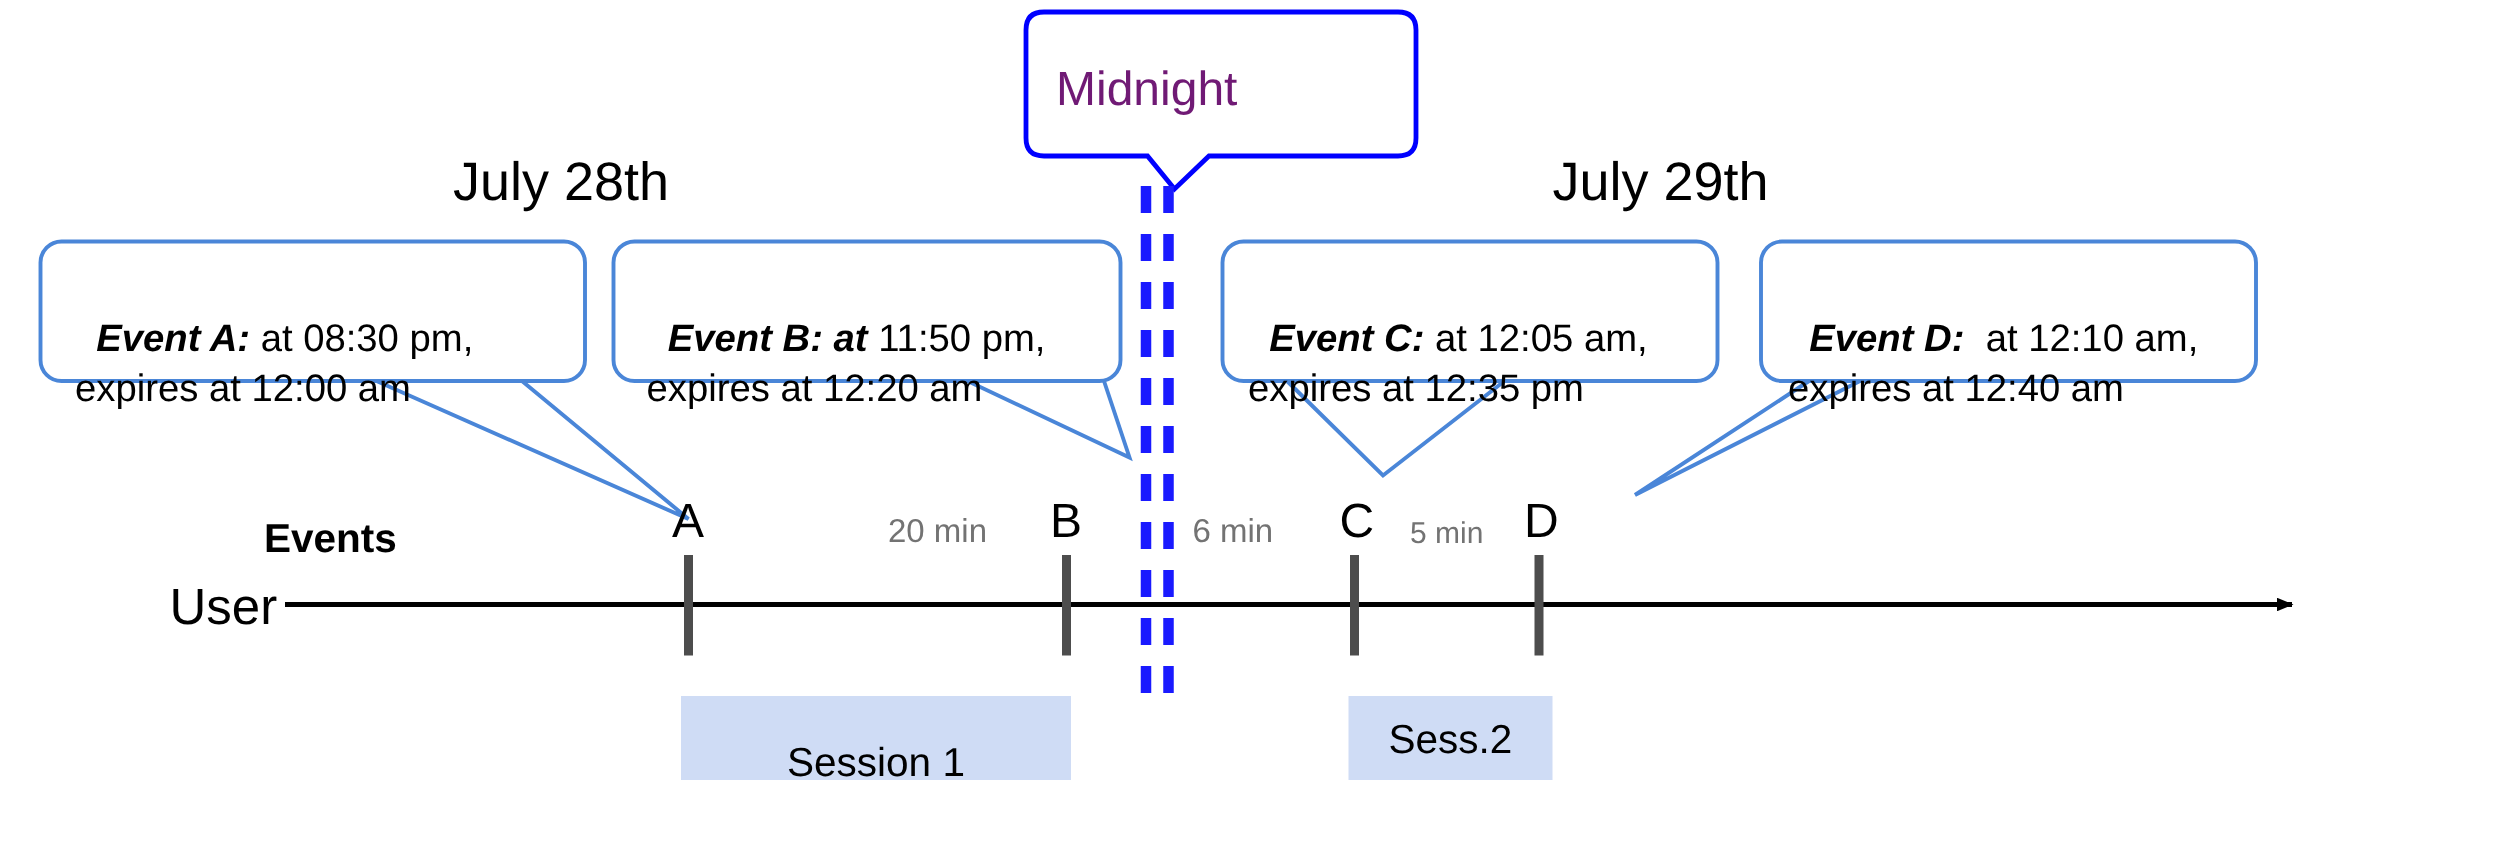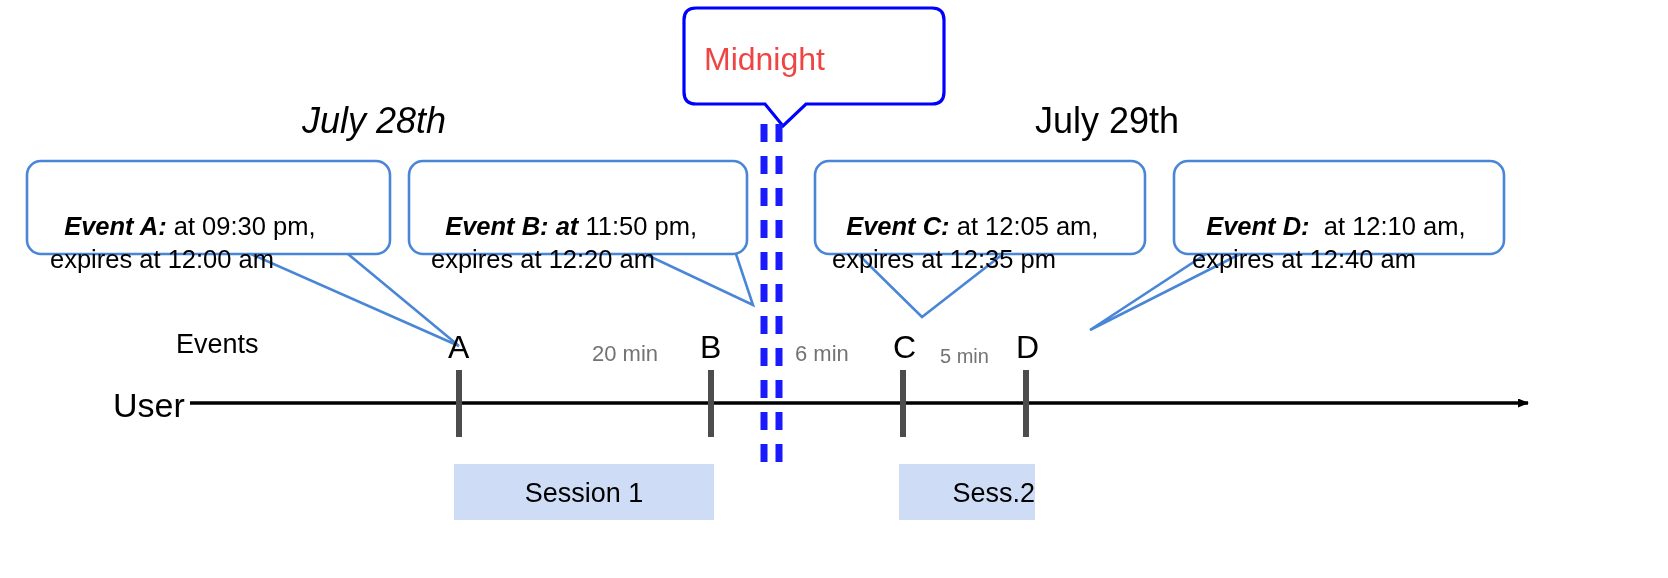--- a/index.html
+++ b/index.html
@@ -12,21 +12,21 @@
 
   .txt{position:absolute;white-space:pre;line-height:1.18;}
 
   .date-label{font-size:36px;color:#000;}
   .axis-label{font-size:34px;color:#000;}
   .events-label{font-size:27px;color:#000;}
   .tick-letter{font-size:32px;color:#000;}
   .gap-label{font-size:22px;color:#737373;}
   .gap-label.small{font-size:20px;}
   .session-text{font-size:27px;color:#000;text-align:center;width:100%;}
-  .midnight-text{font-size:32px;color:#ef4444;}
+  .midnight-text{font-size:32px;color:#701a75;}
 
   .callout-text{
     position:absolute;font-size:25.5px;line-height:1.32;color:#000;
     white-space:pre-wrap;
   }
   .callout-text b{font-weight:bold;font-style:italic;}
 
   .session-box{position:absolute;background:#cfdcf5;}
 </style>
 </head>
@@ -61,53 +61,53 @@
   <line x1="190" y1="403" x2="1528" y2="403" stroke="#000000" stroke-width="3.4" marker-end="url(#arrowhead)"></line>
 
   <line x1="459" y1="370" x2="459" y2="437" stroke="#4d4d4d" stroke-width="6"></line>
   <line x1="711" y1="370" x2="711" y2="437" stroke="#4d4d4d" stroke-width="6"></line>
   <line x1="903" y1="370" x2="903" y2="437" stroke="#4d4d4d" stroke-width="6"></line>
   <line x1="1026" y1="370" x2="1026" y2="437" stroke="#4d4d4d" stroke-width="6"></line>
 </svg>
 
 <div class="txt midnight-text" style="left:704px;top:41px;">Midnight</div>
 
-<div class="txt date-label" style="left:302px;top:100px;font-style:italic;">July 28th</div>
+<div class="txt date-label" style="left:302px;top:100px;">July 28th</div>
 <div class="txt date-label" style="left:1035px;top:100px;">July 29th</div>
 
 <div class="callout-text" style="left:50px;top:176px;width:330px;">
-  <b>Event A:</b><span> at 09:30 pm,
+  <b>Event A:</b><span> at 08:30 pm,
 expires at 12:00 am</span>
 </div>
 
 <div class="callout-text" style="left:431px;top:176px;width:310px;">
   <b>Event B: at</b><span> 11:50 pm,
 expires at 12:20 am</span>
 </div>
 
 <div class="callout-text" style="left:832px;top:176px;width:305px;">
   <b>Event C:</b><span> at 12:05 am,
 expires at 12:35 pm</span>
 </div>
 
 <div class="callout-text" style="left:1192px;top:176px;width:305px;">
   <b>Event D:</b><span>  at 12:10 am,
 expires at 12:40 am</span>
 </div>
 
-<div class="txt events-label" style="left:176px;top:329px;">Events</div>
+<div class="txt events-label" style="left:176px;top:344px;font-weight:bold;">Events</div>
 <div class="txt axis-label" style="left:103px;top:385px;margin-left:10px;">User</div>
 
 <div class="txt tick-letter" style="left:448px;top:329px;">A</div>
 <div class="txt tick-letter" style="left:700px;top:329px;">B</div>
 <div class="txt tick-letter" style="left:893px;top:329px;">C</div>
 <div class="txt tick-letter" style="left:1016px;top:329px;">D</div>
 
 <div class="txt gap-label" style="left:592px;top:341px;">20 min</div>
 <div class="txt gap-label" style="left:795px;top:341px;">6 min</div>
 <div class="txt gap-label small" style="left:940px;top:345px;">5 min</div>
 
 <div class="session-box" style="left:454px;top:464px;width:260px;height:56px;">
-  <div class="txt session-text" style="left:0;top:14px;text-align:center;">Session 1</div>
+  <div class="txt session-text" style="left:0;top:29px;text-align:center;">Session 1</div>
 </div>
 <div class="session-box" style="left:899px;top:464px;width:136px;height:56px;">
-  <div class="txt session-text" style="left:0;top:14px;text-align:right;">Sess.2</div>
+  <div class="txt session-text" style="left:0;top:14px;">Sess.2</div>
 </div>
 
 </body></html>

